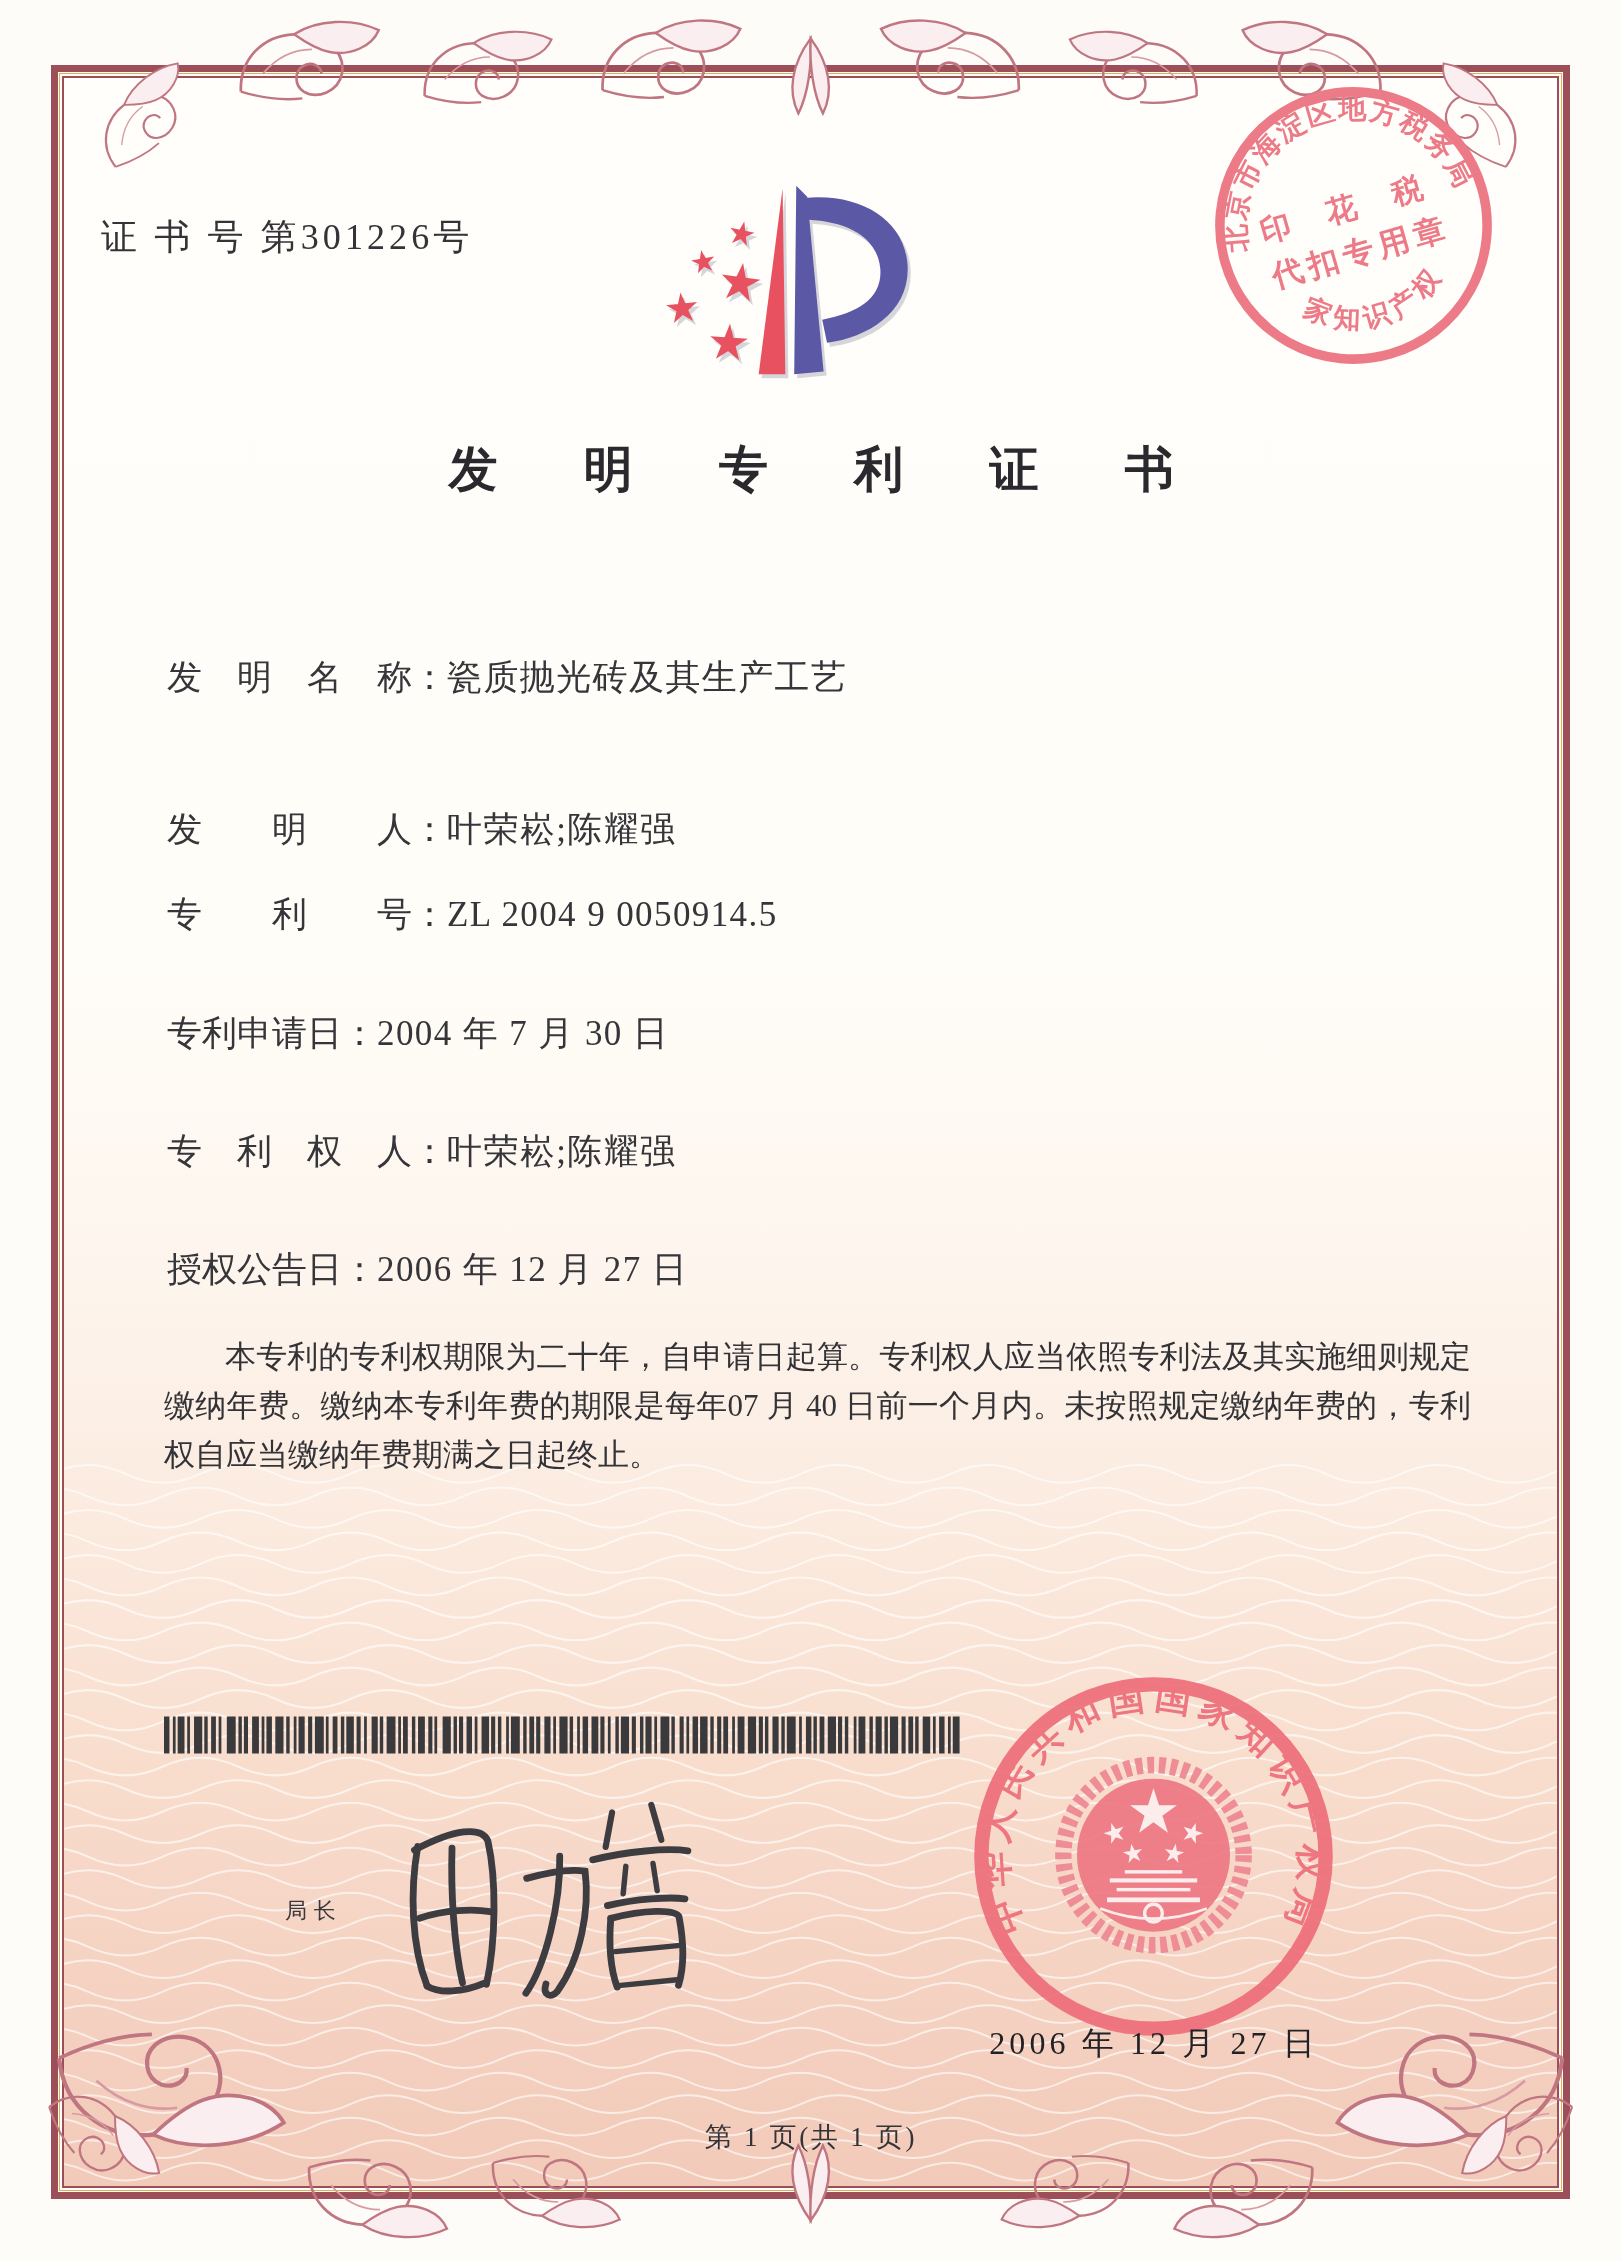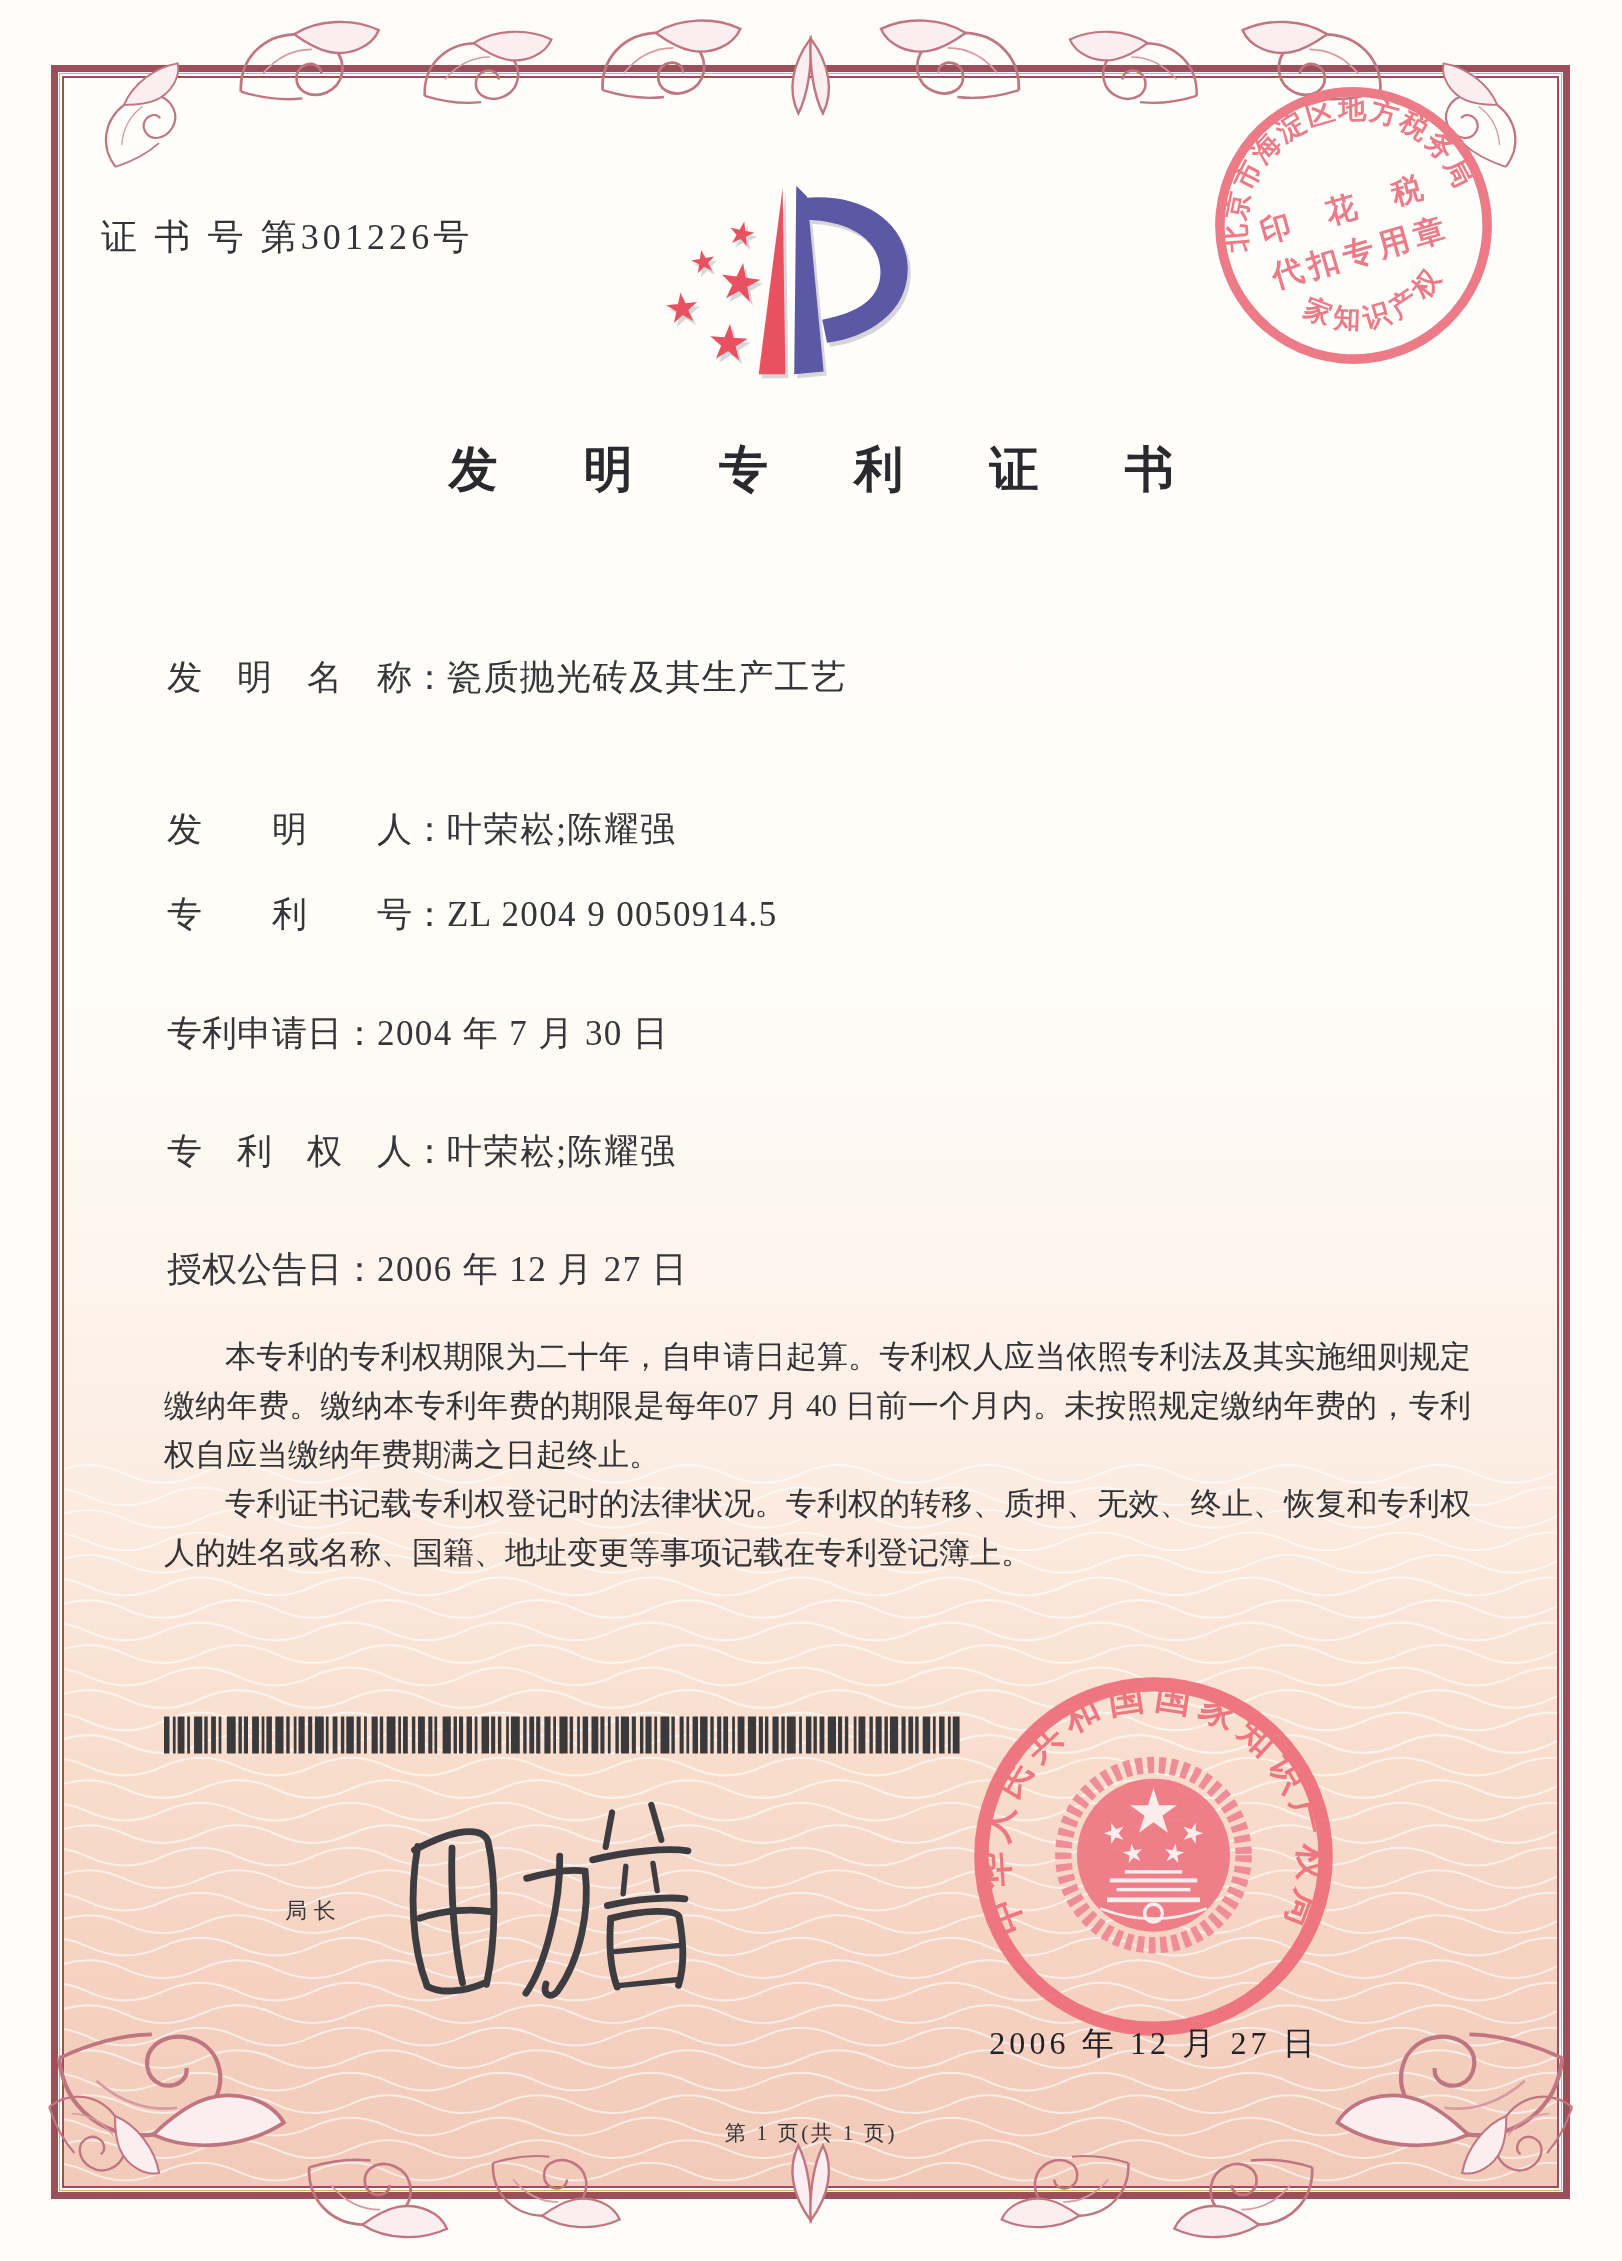--- a/index.html
+++ b/index.html
@@ -49,21 +49,21 @@
   .paras p{margin:0;text-indent:61px;}
   .director{
     left:285px;top:1896px;font-size:22px;color:#38383d;letter-spacing:6.8px;
   }
   .issue-date{
     left:956px;top:2022px;width:396px;text-align:center;
     font-size:32px;color:#222226;letter-spacing:4.1px;
   }
   .page-footer{
     left:0;right:0;top:2119px;text-align:center;
-    font-size:21px;color:#333338;letter-spacing:2.7px;
+    font-size:27px;color:#333338;letter-spacing:2.7px;
   }
   .ornament,.stamp-svg,.seal-svg,.logo-svg,.sig-svg,.barcode-svg{pointer-events:none;}
   .logo-svg{filter:drop-shadow(3.4px 4.1px 0 rgba(165,163,178,.45));}
 </style>
 </head>
 <body>
 
 <div class="frame-outer">
   <div class="frame-gold">
     <div class="frame-inner">
@@ -200,21 +200,20 @@
 </div>
 <div class="abs field" style="top:1128px">
   <span>专　利　权　人：</span><span class="val">叶荣崧;陈耀强</span>
 </div>
 <div class="abs field" style="top:1246px">
   <span>授权公告日：</span><span class="val">2006 年 12 月 27 日</span>
 </div>
 
 <div class="abs paras">
   <p>本专利的专利权期限为二十年，自申请日起算。专利权人应当依照专利法及其实施细则规定缴纳年费。缴纳本专利年费的期限是每年07 月 40 日前一个月内。未按照规定缴纳年费的，专利权自应当缴纳年费期满之日起终止。</p>
-  <p>专利证书记载专利权登记时的法律状况。专利权的转移、质押、无效、终止、恢复和专利权人的姓名或名称、国籍、地址变更等事项记载在专利登记簿上。</p>
 </div>
 
 <svg class="abs barcode-svg" style="left:164px;top:1715px;" width="799" height="40" viewBox="0 0 1170 58">
   <path d="M0,29 L1166,29" stroke="#3a3a3c" stroke-width="54" fill="none" stroke-dasharray="8 5 4 3 10 4 4 6 12 3 5 5 7 4 4 8 13 4 5 3 6 6 10 4 4 3 8 5 12 4 5 6 4 3 9 5 6 4 13 3 4 6 7 5 5 3 11 4 6 5 4 7 9 3 5 5 13 4 4 3 7 6 5 4 10 5 6 3 4 8 12 4 5 3 6 5 8 4 4 6 11 3 6 4 5 7 4 3 13 5 5 4 7 3 6 6 9 4 4 5 12 3 5 6 4 4 8 5 10 3 6 5 4 7 5 3 12 4 6 6 5 3 9 4 4 5 13 3 5 7 6 4 4 5 8 3 11 4 5 5 6 3 7 6 4 4 10 5 12 4 6 3 5 6 9 4 5 3 13 5 4 6 8 3 5 4 7 5 12 3 6 4 5 8 4 3 10 6 5 4 9 4 5 3 12 5 6 4 7 3 5 6 11 4 4 5"></path>
 </svg>
 
 <div class="abs director">局长</div>
 <svg class="abs sig-svg" style="left:369px;top:1775px;" width="355" height="232" viewBox="0 0 520 340">
   <g fill="none" stroke="#3c3c41" stroke-width="10" stroke-linecap="round" transform="rotate(-3 260 170)">
 

